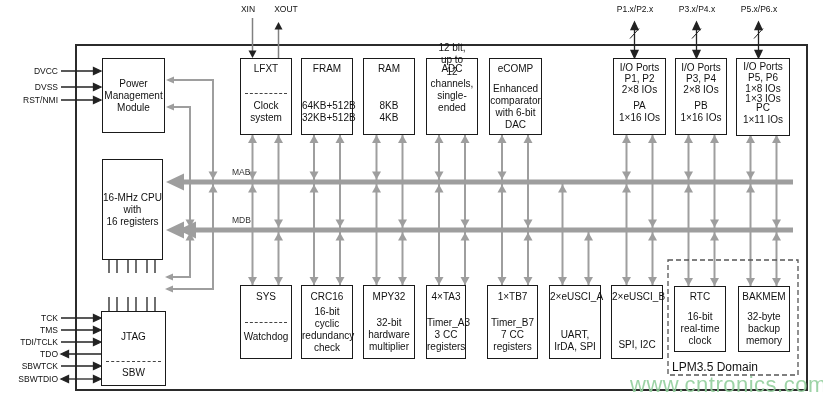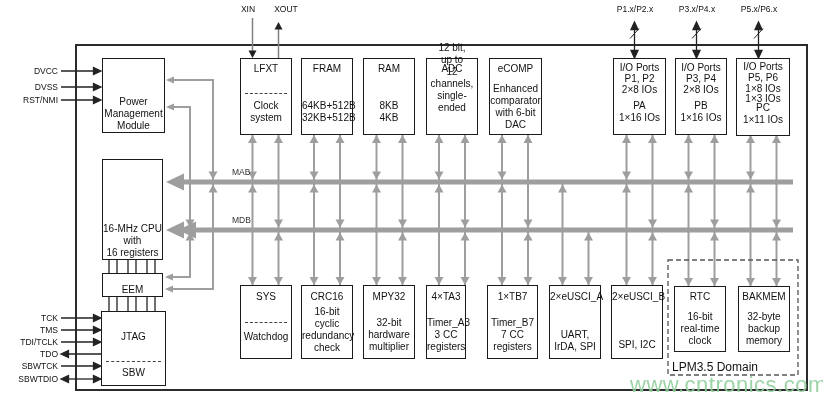--- a/index.html
+++ b/index.html
@@ -4,21 +4,21 @@
 <style>
   html,body{margin:0;padding:0;background:#fff;}
   .stage{position:relative;width:823px;height:400px;background:#fff;overflow:hidden;
          font-family:"Liberation Sans",sans-serif;color:#111;}
   .stage svg{position:absolute;left:0;top:0;}
   .blk{position:absolute;background:#fff;border:1.4px solid #1a1a1a;box-sizing:border-box;
        text-align:center;font-size:10px;line-height:1.2;color:#111;}
   .ml{white-space:pre-line;}
   .title{display:block;padding-top:4px;white-space:pre-line;}
   .body{position:absolute;left:0;right:0;white-space:pre-line;}
-  .centered{display:flex;align-items:flex-end;justify-content:center;}
+  .centered{display:flex;align-items:center;justify-content:center;}
   .dashline{position:absolute;left:4px;right:4px;border-top:1.4px dashed #444;}
   .zone{position:absolute;left:0;right:0;display:flex;align-items:center;justify-content:center;}
   .pinL{position:absolute;left:0;width:58px;text-align:right;font-size:8.5px;}
   .pinT{position:absolute;width:70px;text-align:center;font-size:8.5px;top:4px;}
   .buslabel{position:absolute;font-size:8.5px;color:#333;margin-left:12px;}
   .lpmlabel{position:absolute;left:672px;top:360px;width:130px;text-align:left;font-size:12px;}
   .watermark{position:absolute;left:630px;top:372px;font-size:22px;letter-spacing:.5px;opacity:.9;}
 </style>
 </head>
 <body>
@@ -208,23 +208,20 @@
 Management
 Module</span>
   </div>
 
   <div class="blk centered" style="left:102px;top:159px;width:61px;height:101px">
     <span class="ml">16-MHz CPU
 with
 16 registers</span>
   </div>
 
-  <div class="blk centered" style="left:102px;top:273px;width:61px;height:24px">
-    <span>EEM</span>
-  </div>
 
   <div class="blk" style="left:101px;top:311px;width:65px;height:75px">
     <div class="zone" style="top:0;height:49px">
       <span>JTAG</span>
     </div>
     <div class="dashline" style="top:49px"></div>
     <div class="zone" style="bottom:0;height:25px">
       <span>SBW</span>
     </div>
   </div>

